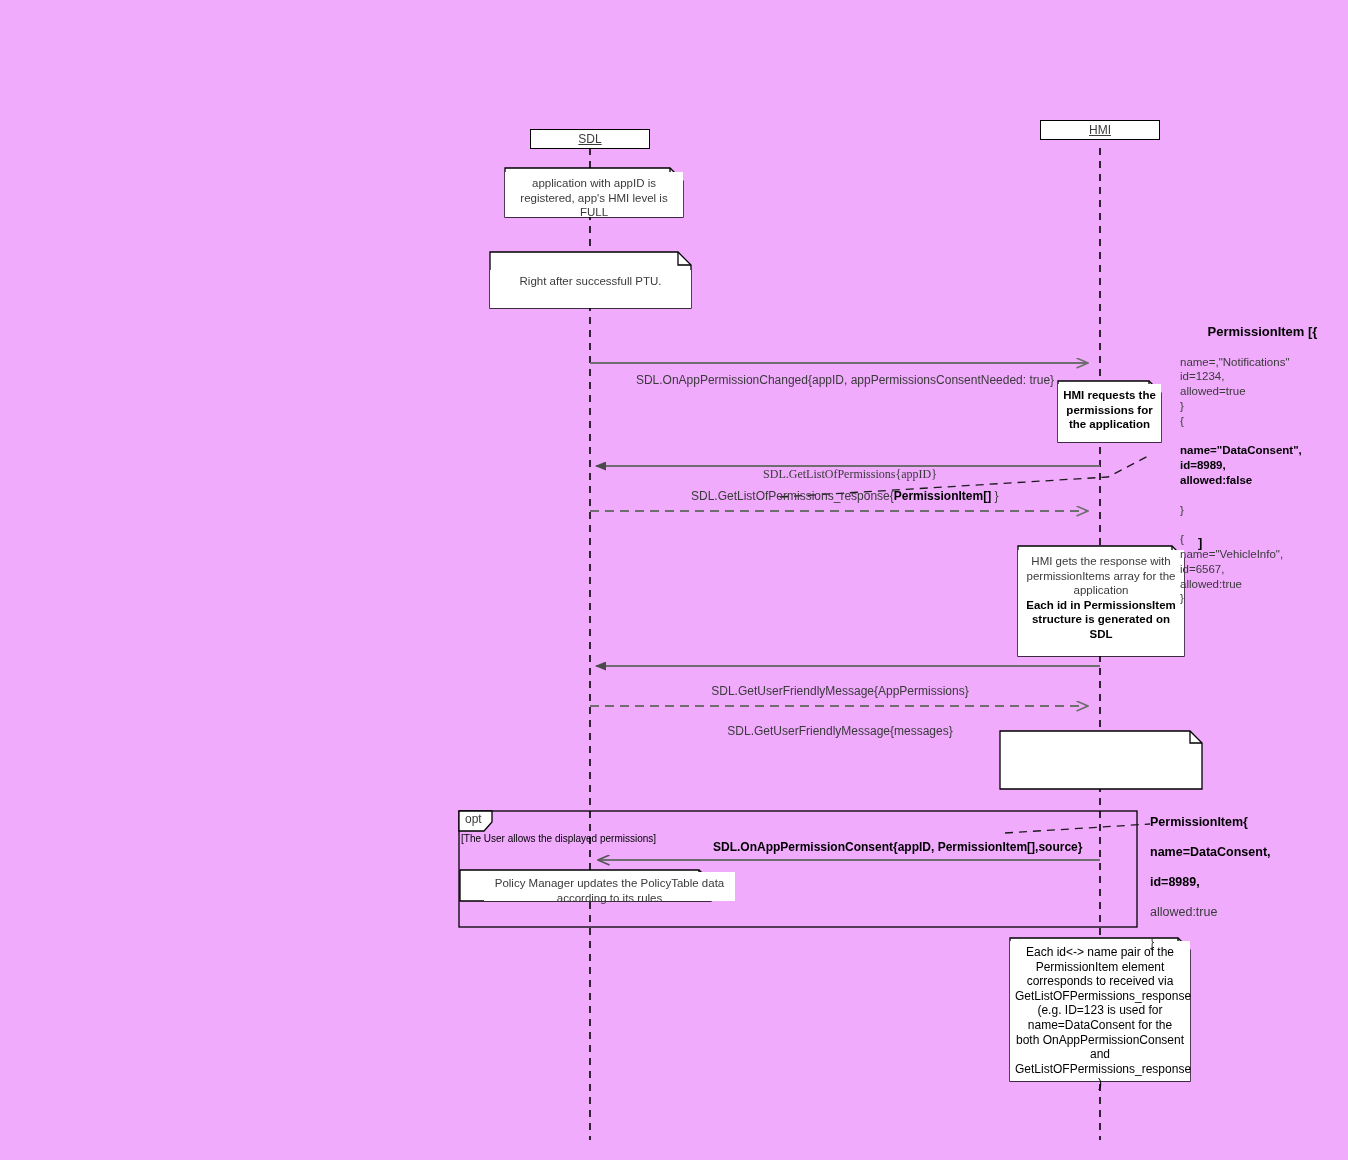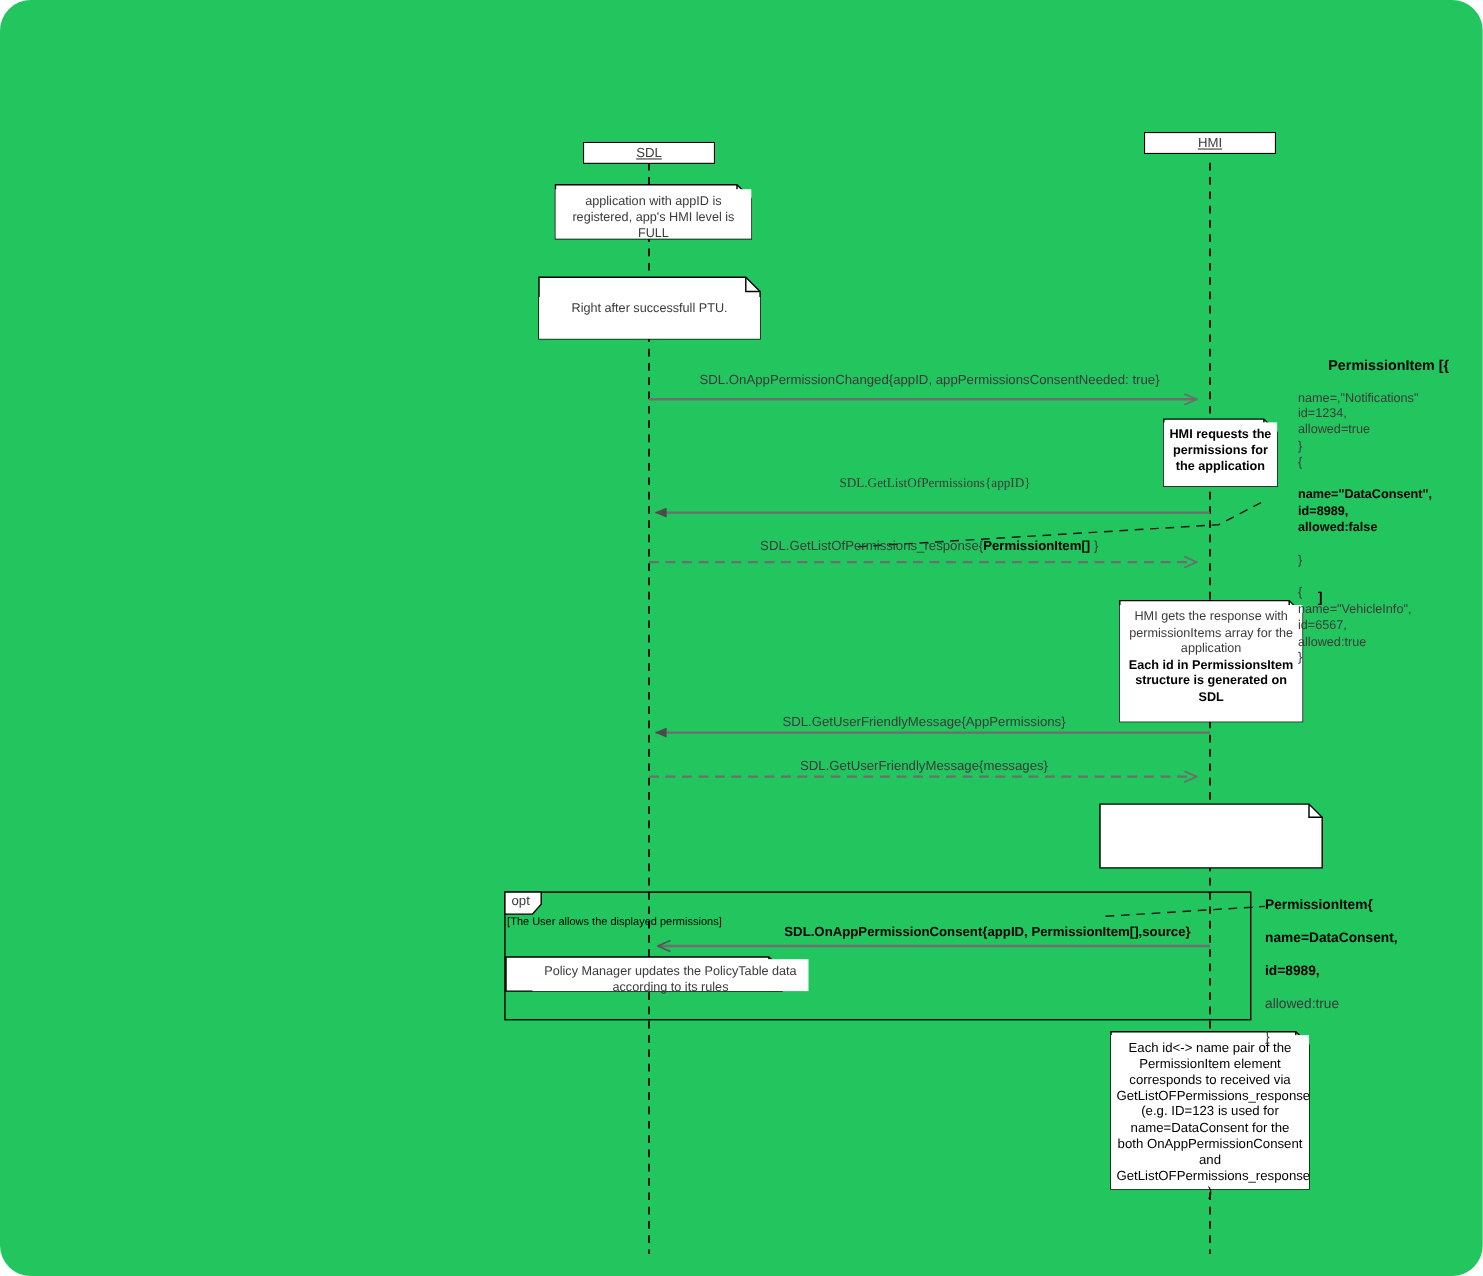--- a/index.html
+++ b/index.html
@@ -9,23 +9,22 @@
     background: #ffffff;
   }
   body {
     font-family: "Liberation Sans", sans-serif;
     color: #000000;
   }
   #diagram-root {
     position: relative;
     width: 1348px;
     height: 1160px;
-    background: #22c55e;
+    background: #f0abfc;
     overflow: hidden;
-    border-radius: 28px;
   }
   #svg-layer {
     position: absolute;
     left: 0;
     top: 0;
     width: 1348px;
     height: 1160px;
     pointer-events: none;
   }
 
@@ -75,20 +74,21 @@
     position: absolute;
     font-size: 12px;
     line-height: 15px;
     color: #3a3a3a;
     white-space: nowrap;
     z-index: 5;
   }
   .msg-label.center {
     text-align: left;
     transform: translateX(-50%);
+    margin-top: 35px;
   }
   .msg-label b {
     color: #000000;
     font-weight: bold;
   }
   .msg-label.bold-all {
     font-weight: bold;
     color: #000000;
   }
 

